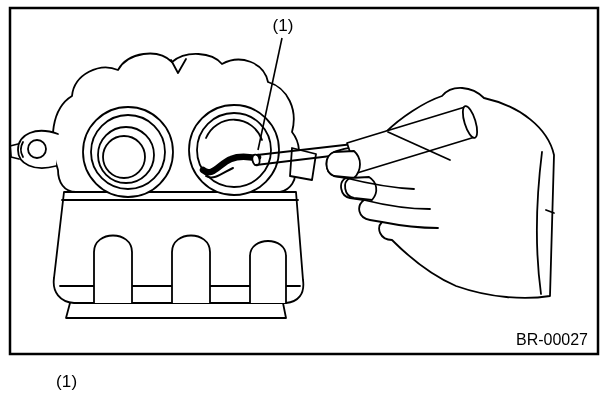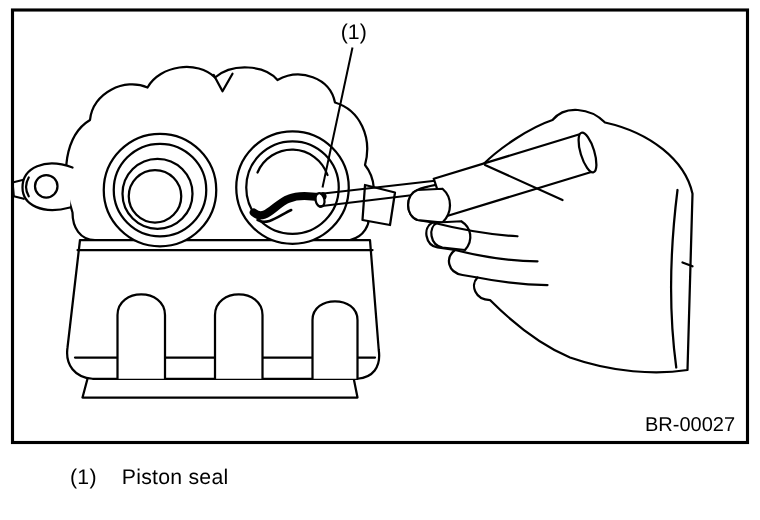--- a/index.html
+++ b/index.html
@@ -127,16 +127,15 @@
     </g>
 
     <line x1="282" y1="38" x2="258" y2="150" stroke="#000" stroke-width="1.6"></line>
     <text x="283" y="31" text-anchor="middle" font-size="17">(1)</text>
 
     <text x="588" y="345" text-anchor="end" font-size="16">BR-00027</text>
   </svg>
 
   <div class="legend-row">
     <span>(1)</span>
-    <span>Piston seal</span>
   </div>
 
 </div>
 
 </body></html>

